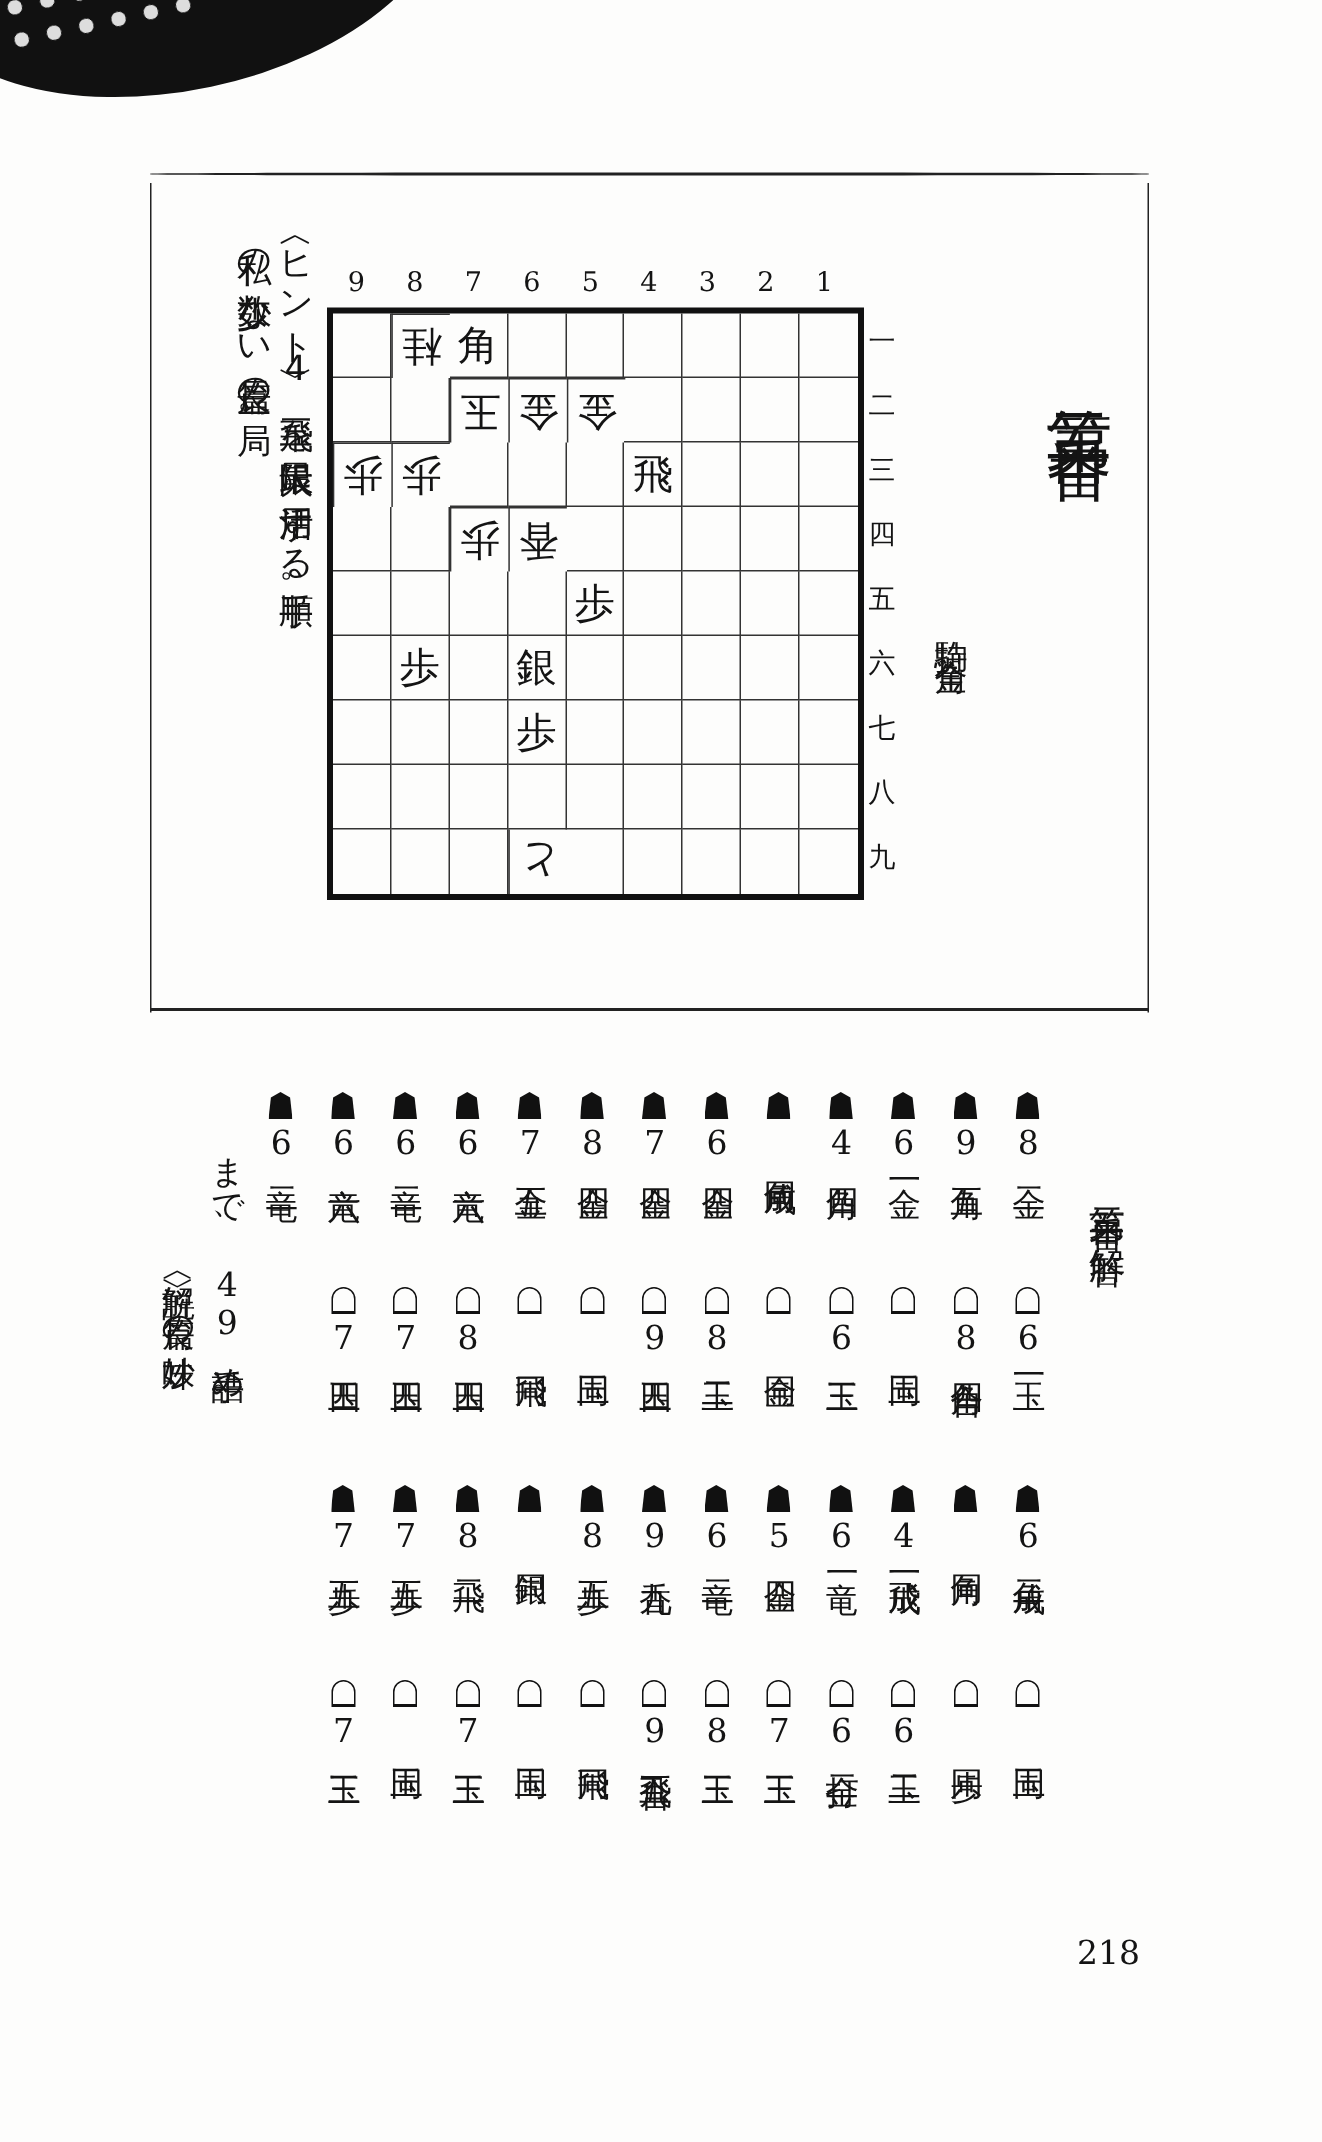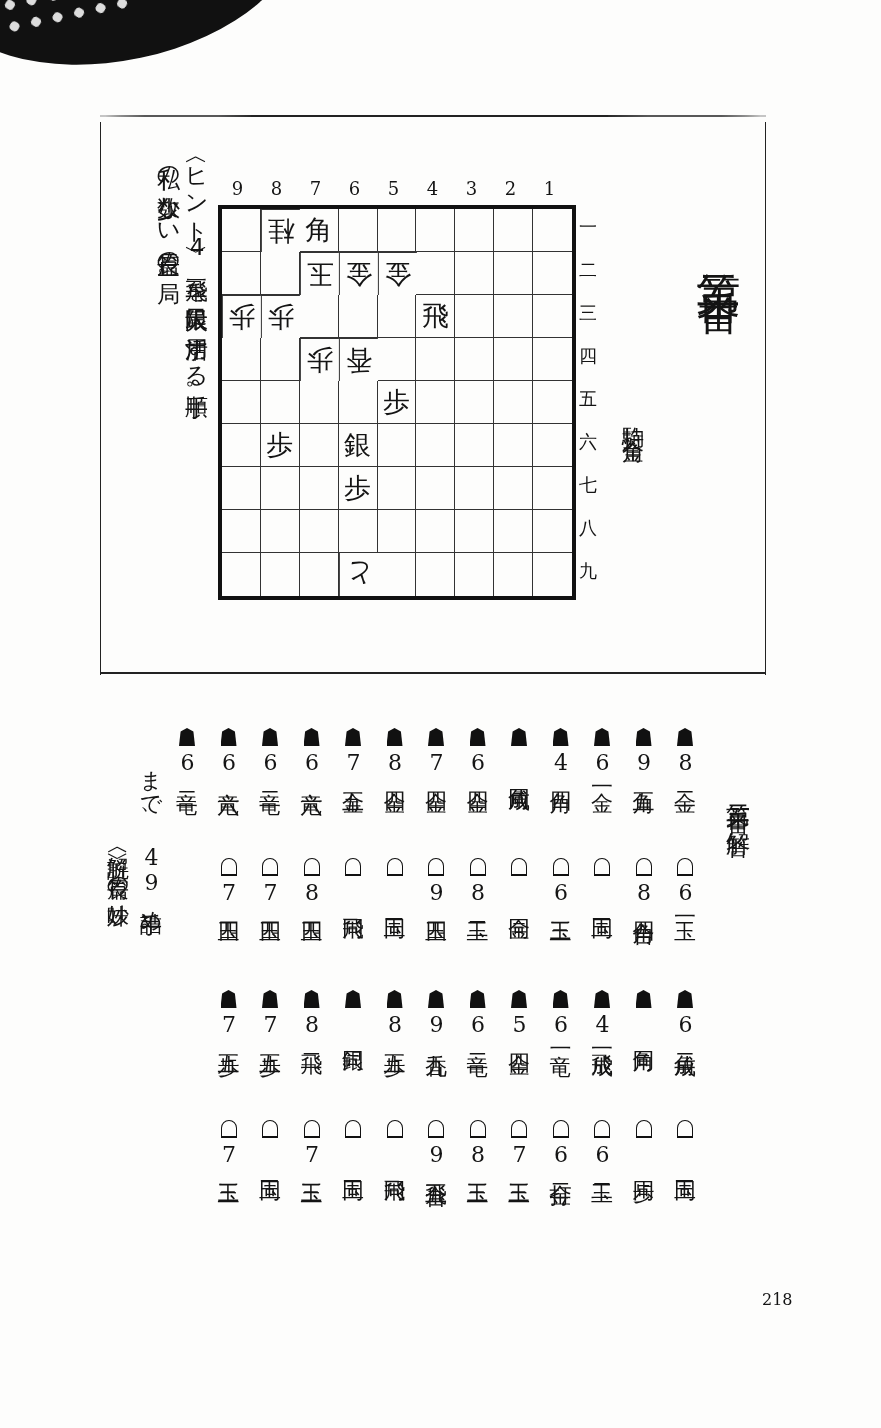--- a/index.html
+++ b/index.html
@@ -45,21 +45,21 @@
   .mcol { position:absolute; top:0; width:30px; }
   .mv { position:absolute; left:0; width:30px; text-align:center; font-size:22px; line-height:28px; }
   .mv .piece { display:block; margin:0 auto 4px; width:16px; height:18px; }
   .mv .piece.black { background:#111; clip-path:polygon(50% 0, 90% 20%, 100% 100%, 0 100%, 10% 20%); }
   .mv .piece.white { border:1.5px solid #111; border-bottom:2px solid #111; border-radius:8px 8px 0 0; box-sizing:border-box; }
   .mv .txt { writing-mode:vertical-rl; text-orientation:upright; display:inline-block; font-family:"DejaVu Serif", serif; }
   .conclude { left:137px; top:755px; font-size:22px; line-height:28px; }
   .conclude .gap { display:inline-block; height:18px; }
   .commentary { left:104px; top:840px; font-size:22px; line-height:28px; font-family:"DejaVu Sans", sans-serif; }
   .commentary .gap { display:inline-block; height:22px; }
-  .page-num { position:absolute; left:718px; top:1290px; font-size:16px;margin-left:44px; }
+  .page-num { position:absolute; left:718px; top:1290px; font-size:22px; }
 </style>
 </head>
 <body>
 
 <div class="corner-shadow"></div>
 
 <div class="frame-top"></div>
 <div class="frame"></div>
 <div class="frame-bottom"></div>
 

